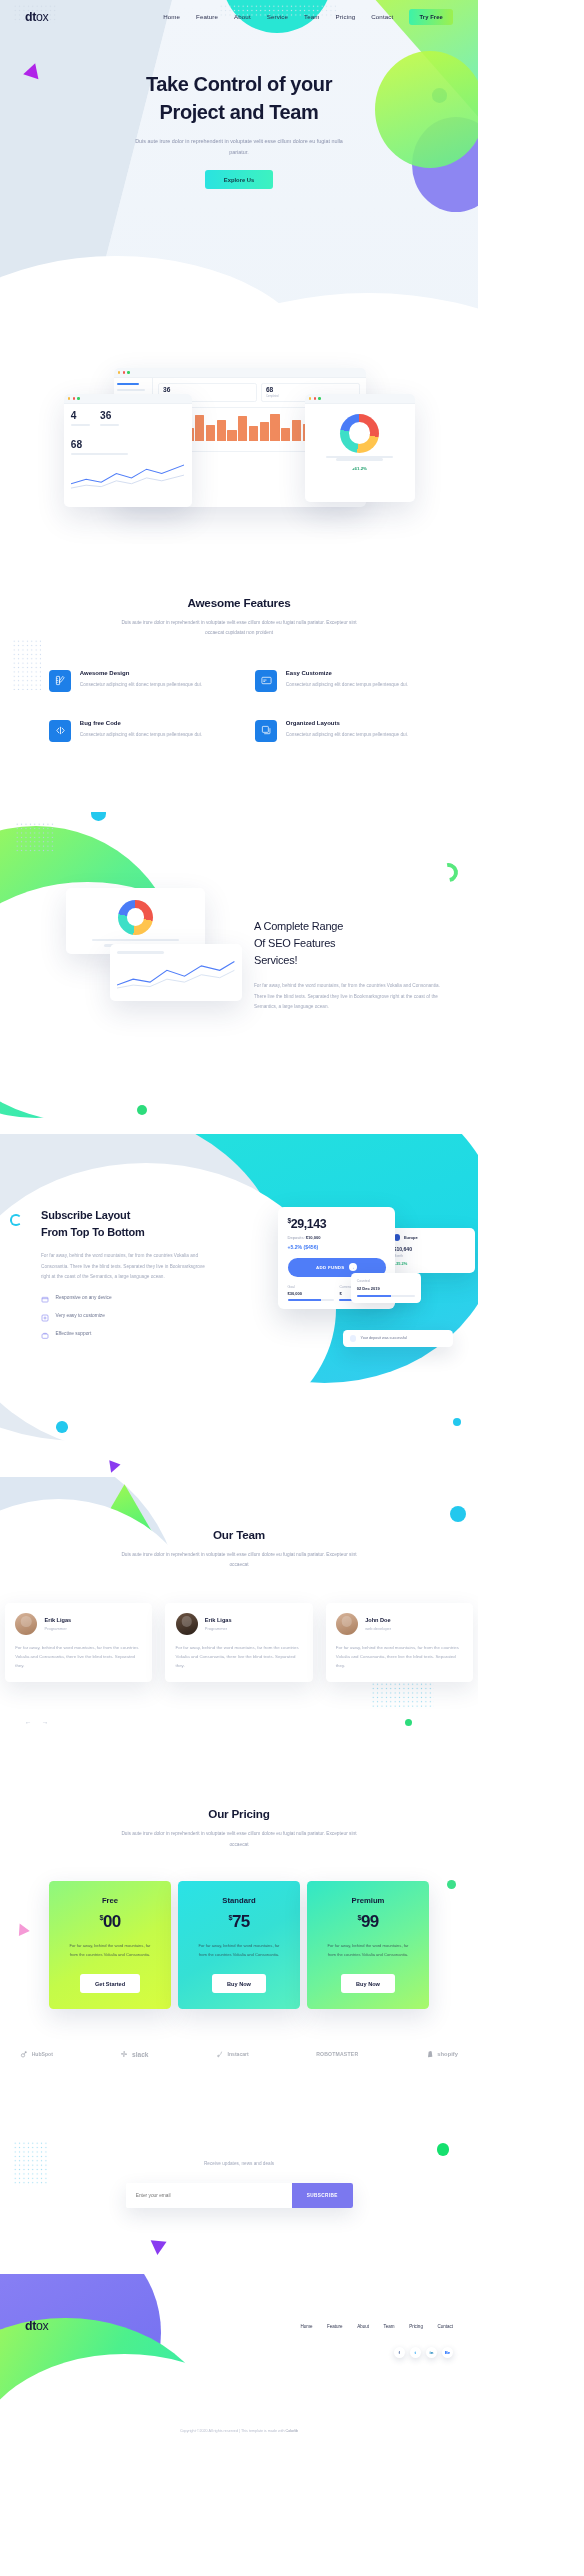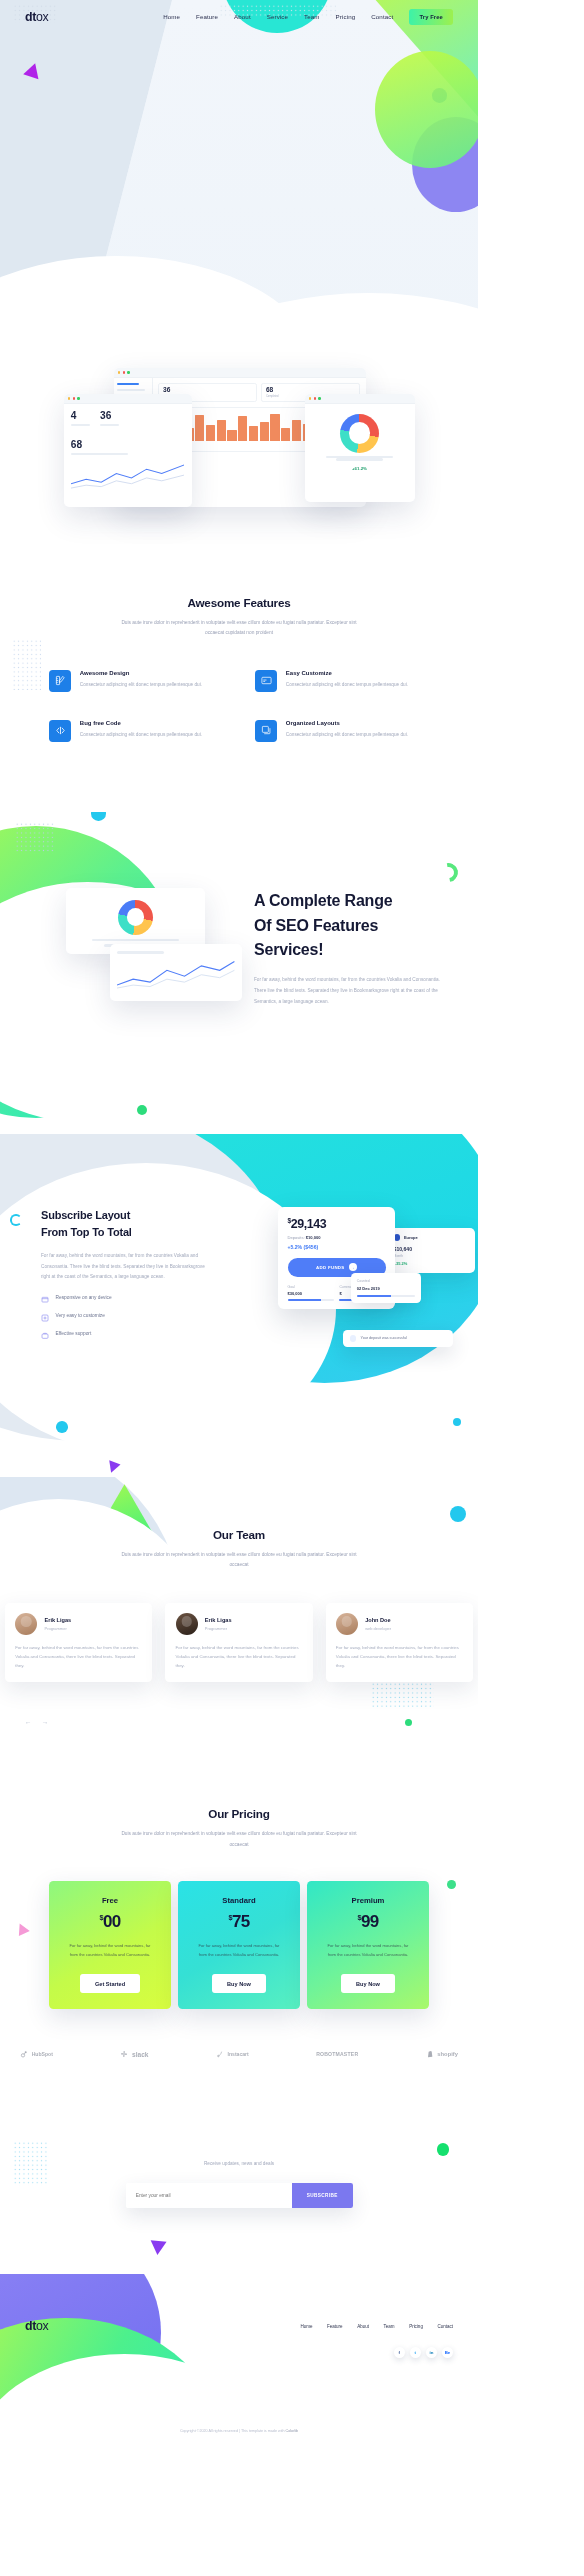--- a/index.html
+++ b/index.html
@@ -195,22 +195,22 @@
     width: 139px; background: #fff; border-radius: 5.1px;
     box-shadow: 0 10.2px 28px rgba(30,50,90,.13); padding: 7.3px;
   }
   .seo-card2 {
     position: absolute; left: 110px; top: 132px; z-index: 5;
     width: 132px; background: #fff; border-radius: 5.1px;
     box-shadow: 0 10.2px 28px rgba(30,50,90,.13); padding: 7.3px;
   }
   .seo-text { position: absolute; right: 34px; top: 77px; width: 190px; z-index: 6; }
   .seo-h {
-    font-size: 16px; font-weight: 700; line-height: 1.55;
-    letter-spacing: -0.2px; color: #151935;
+    font-size: 11px; font-weight: 400; line-height: 1.55;
+    letter-spacing: -0.2px; color: #151935; margin-top: 29px;
   }
   .seo-p { margin-top: 11.7px; font-size: 4.7px; line-height: 2.3; color: #a2a9bc; }
 
   
   .power { position: relative; height: 343px; overflow: hidden; background: #fff; }
   .power-teal {
     position: absolute; right: -22px; top: -58px;
     width: 351px; height: 307px; border-radius: 50%;
     background: linear-gradient(160deg,#25e3db 0%, #1fd8e6 60%, #39c9f0 100%);
   }
@@ -449,20 +449,28 @@
         <a class="nav-link" href="#">Feature</a>
         <a class="nav-link" href="#">About</a>
         <a class="nav-link" href="#">Service</a>
         <a class="nav-link" href="#">Team</a>
         <a class="nav-link" href="#">Pricing</a>
         <a class="nav-link" href="#">Contact</a>
         <button class="nav-cta">Try Free</button>
       </div>
     </nav>
 
+    <div class="hero-inner">
+      <h1 class="hero-h1">
+        <span>Take Control of your</span><br>
+        <span>Project and Team</span>
+      </h1>
+      <p class="hero-sub">Duis aute irure dolor in reprehenderit in voluptate velit esse cillum dolore eu fugiat nulla pariatur.</p>
+      <button class="hero-btn">Explore Us</button>
+    </div>
   </section>
 
   <div class="dash-wrap">
     <div class="dash-card dash-main">
       <div class="bar-top">
         <span class="dot y"></span>
         <span class="dot r"></span>
         <span class="dot g"></span>
       </div>
       <div class="dash-body">
@@ -653,21 +661,21 @@
     <div class="power-bluegray shape"></div>
     <div class="power-white shape"></div>
     <div class="shape" style="left:10.2px;top:80px;width:11.7px;height:11.7px;border-radius:50%;border:2.2px solid #23c8ee;border-right-color:transparent;"></div>
     <div class="shape" style="left:56px;bottom:44px;width:11.7px;height:11.7px;border-radius:50%;background:#23c8ee;"></div>
     <div class="shape" style="left:107px;bottom:4.4px;width:0;height:0;border-left:6.6px solid transparent;border-right:6.6px solid transparent;border-bottom:11.7px solid #8a3bf0;transform:rotate(200deg);"></div>
     <div class="shape" style="right:17.5px;bottom:51px;width:8px;height:8px;border-radius:50%;background:#23c8ee;"></div>
 
     <div class="power-text">
       <h2 class="power-h">
         <span>Subscribe Layout</span><br>
-        <span>From Top To Total</span>
+        <span>From Top To Bottom</span>
       </h2>
       <p class="power-p">For far away, behind the word mountains, far from the countries Vokalia and Consonantia. There live the blind texts. Separated they live in Bookmarksgrove right at the coast of the Semantics, a large language ocean.</p>
 
       <div class="chk">
         <span class="chk-ico">
           <svg viewBox="0 0 24 24" fill="none" stroke="currentColor" stroke-width="2">
               <rect x="3" y="4" width="18" height="14" rx="2"></rect>
               <path d="M3 8h18"></path>
             </svg>
         </span>

